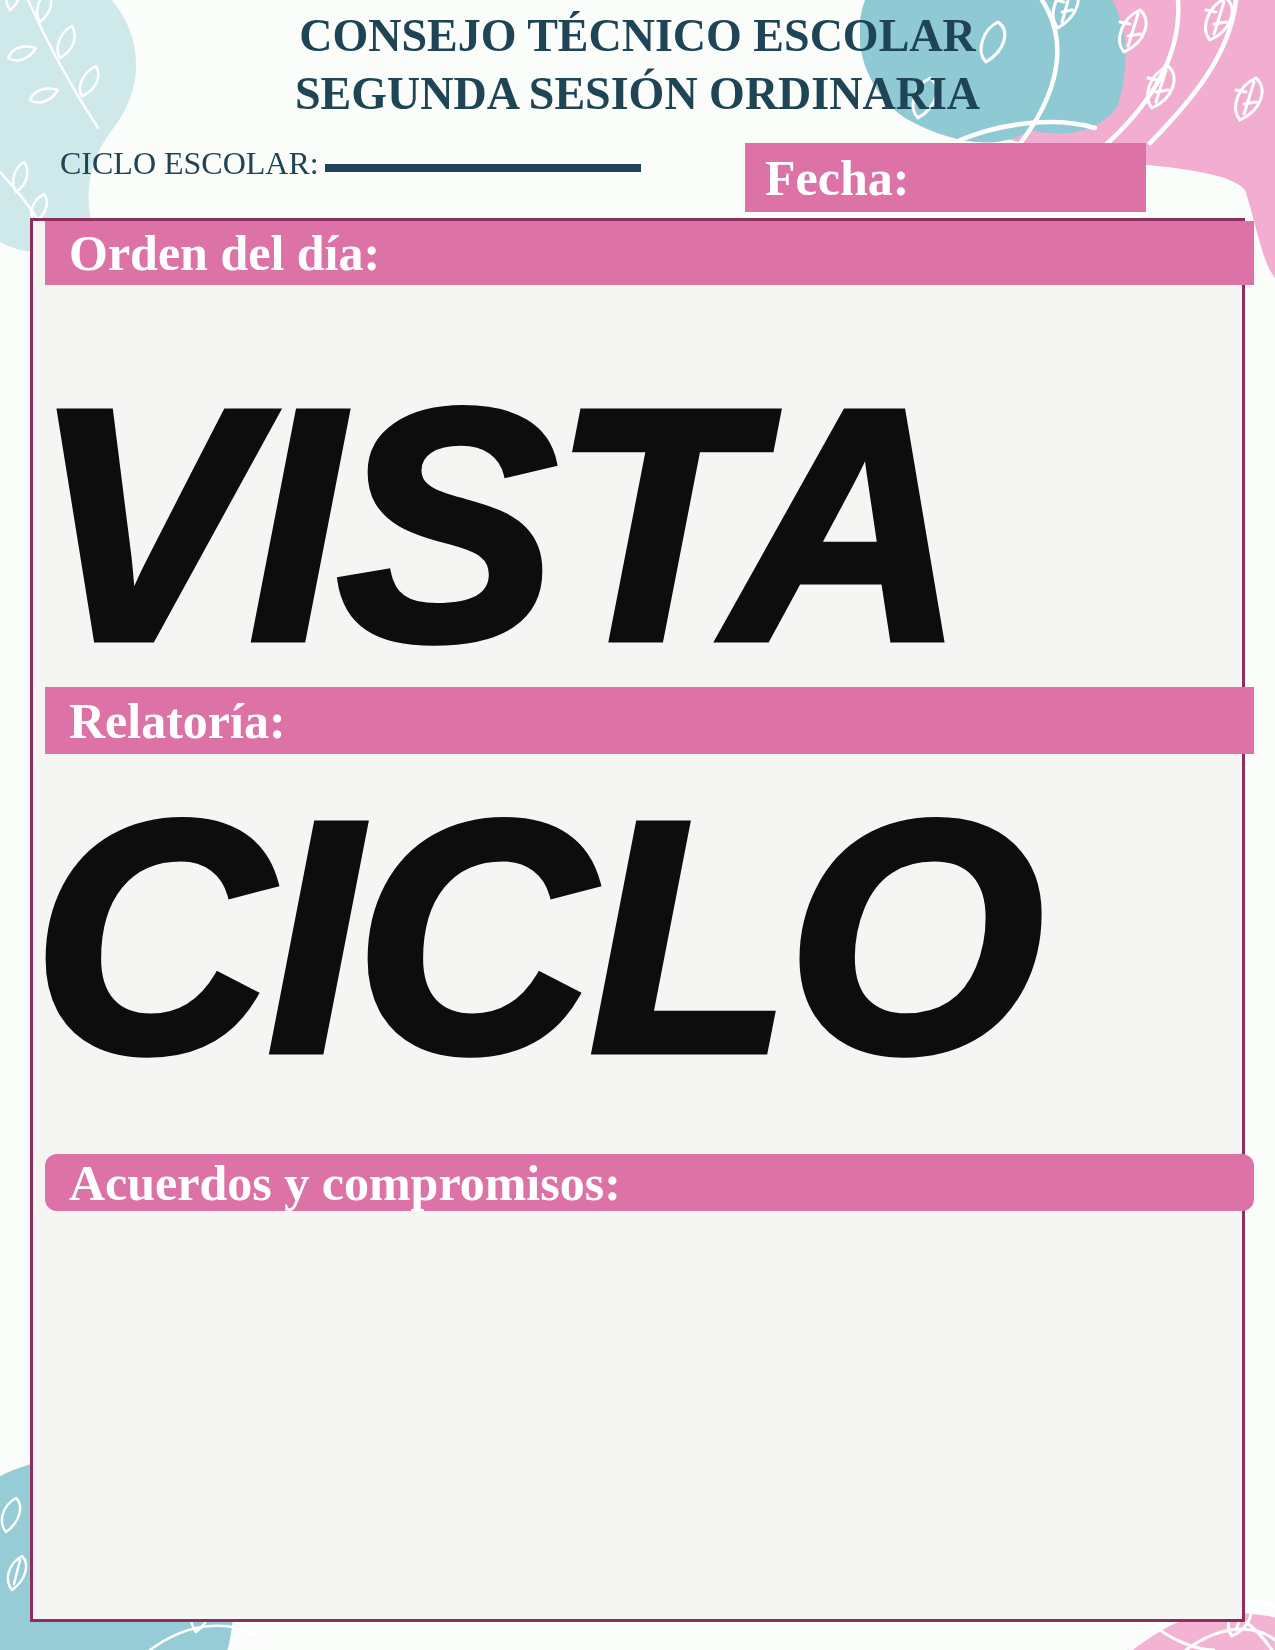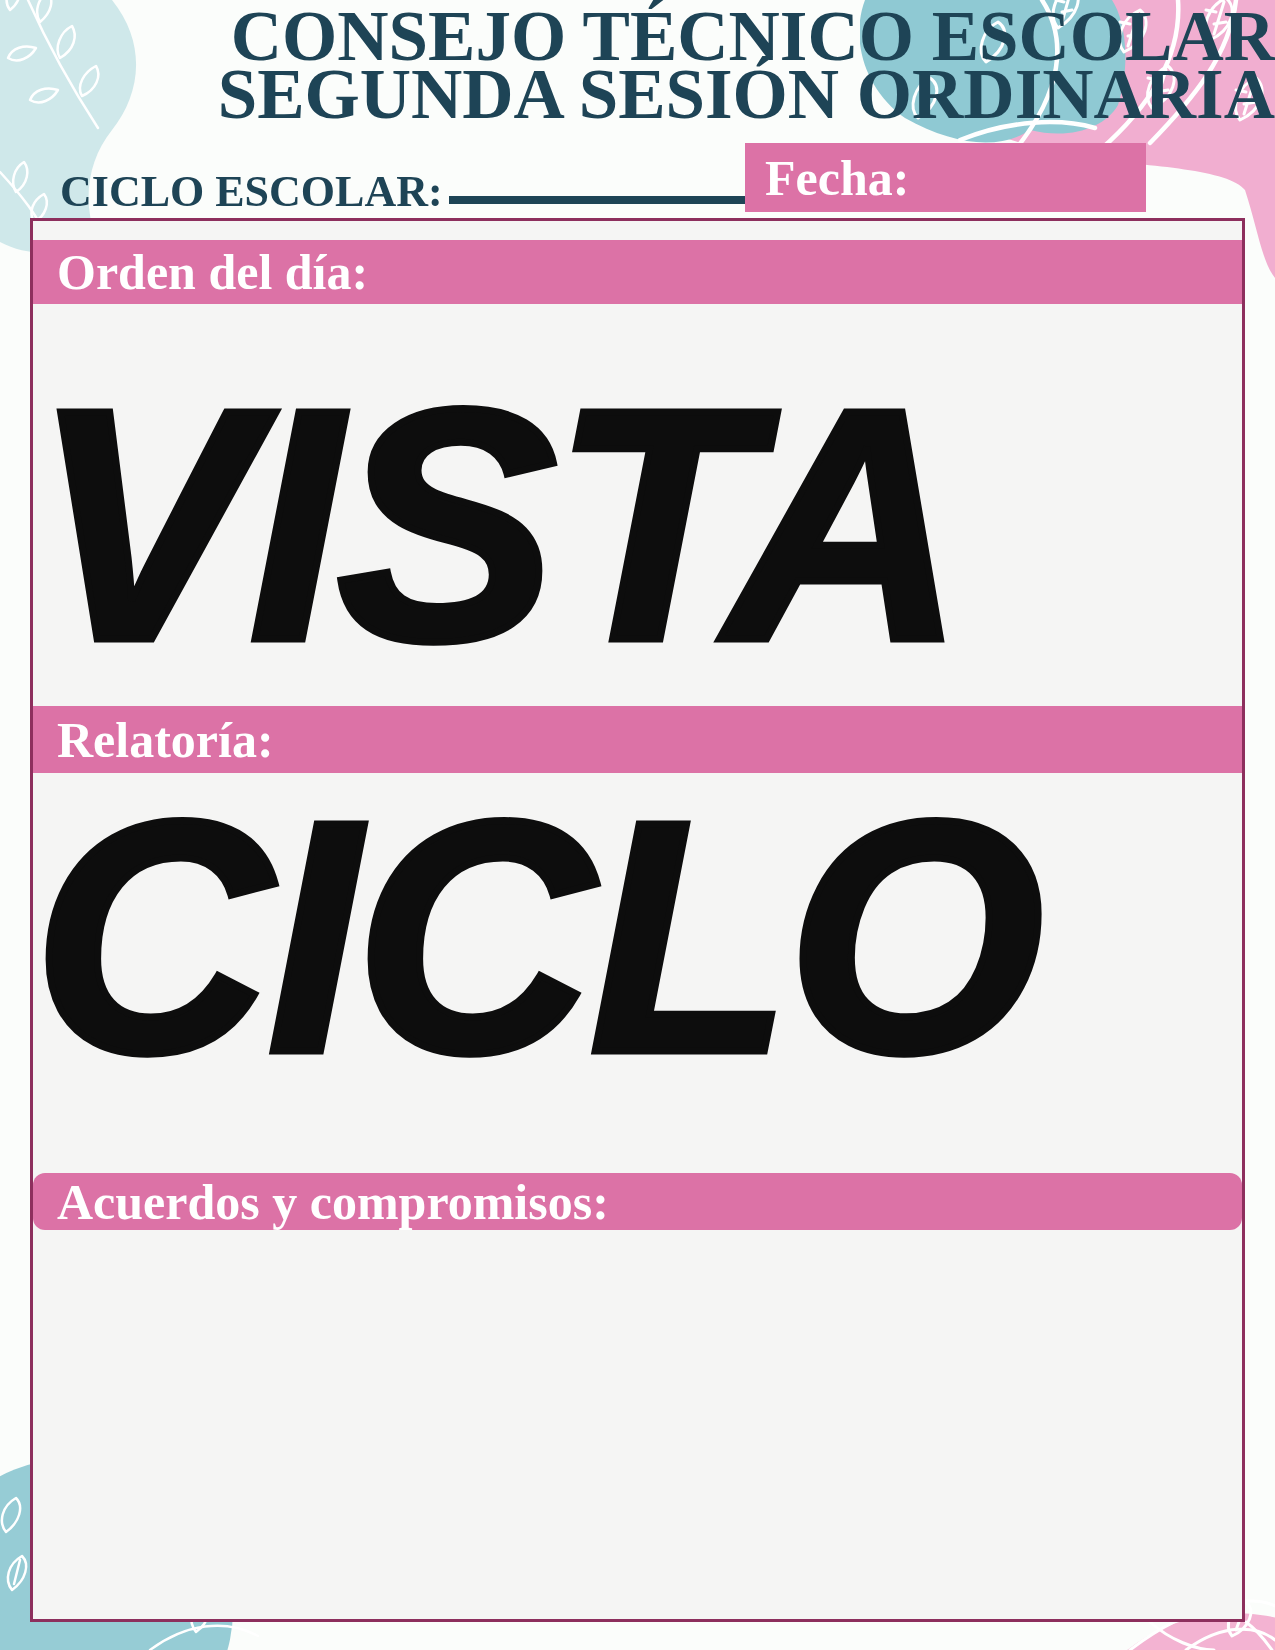--- a/index.html
+++ b/index.html
@@ -19,27 +19,27 @@
   body{
     width:1275px;height:1650px;position:relative;overflow:hidden;
     background:var(--page-bg);
     font-family:"Liberation Serif", serif;
   }
   svg.deco{position:absolute;pointer-events:none;}
   .leafline{stroke:#ffffff;fill:none;stroke-linecap:round;stroke-linejoin:round;}
 
   .doc-title{
     position:absolute;top:7px;left:0;width:100%;
-    text-align:right;color:var(--title-navy);
-    font-weight:bold;font-size:71px;line-height:58px;
+    text-align:center;color:var(--title-navy);
+    font-weight:bold;font-size:46px;line-height:58px;
     z-index:5;
   }
   .ciclo-row{
-    position:absolute;top:172px;left:60px;z-index:5;
-    color:var(--title-navy);font-weight:bold;font-size:44px;line-height:40px;
+    position:absolute;top:143px;left:60px;z-index:5;
+    color:var(--title-navy);font-weight:normal;font-size:32px;line-height:40px;
     white-space:nowrap;
   }
   .ciclo-blank{
     display:inline-block;width:316px;height:8px;
     background:var(--title-navy);margin-left:6px;
     transform:translateY(-2px);
   }
   .fecha-box{
     position:absolute;left:745px;top:143px;width:401px;height:69px;
     background:var(--bar-pink);z-index:6;
@@ -47,25 +47,25 @@
     color:#ffffff;font-weight:bold;font-size:50px;
     padding-left:20px;box-sizing:border-box;
   }
   .panel{
     position:absolute;left:30px;top:218px;width:1215px;height:1404px;
     background:var(--panel-bg);
     border:3px solid var(--border-maroon);
     box-sizing:border-box;z-index:4;
   }
   .section-bar{
-    position:absolute;left:0;width:100%;
+    position:absolute;left:12px;width:100%;
     background:var(--bar-pink);
     display:flex;align-items:center;
     color:#ffffff;font-weight:bold;font-size:50px;
-    padding-left:24px;box-sizing:border-box;margin-top:19px;
+    padding-left:24px;box-sizing:border-box;
   }
   .bar-orden{top:0;height:64px;}
   .bar-relatoria{top:466px;height:67px;}
   .bar-acuerdos{top:933px;height:57px;border-radius:12px;}
   .section-body{position:absolute;left:0;width:100%;}
   .body-orden{top:64px;height:402px;}
   .body-relatoria{top:533px;height:400px;}
   .body-acuerdos{top:1000px;height:398px;}
   .watermark{
     position:absolute;left:0;width:100%;

